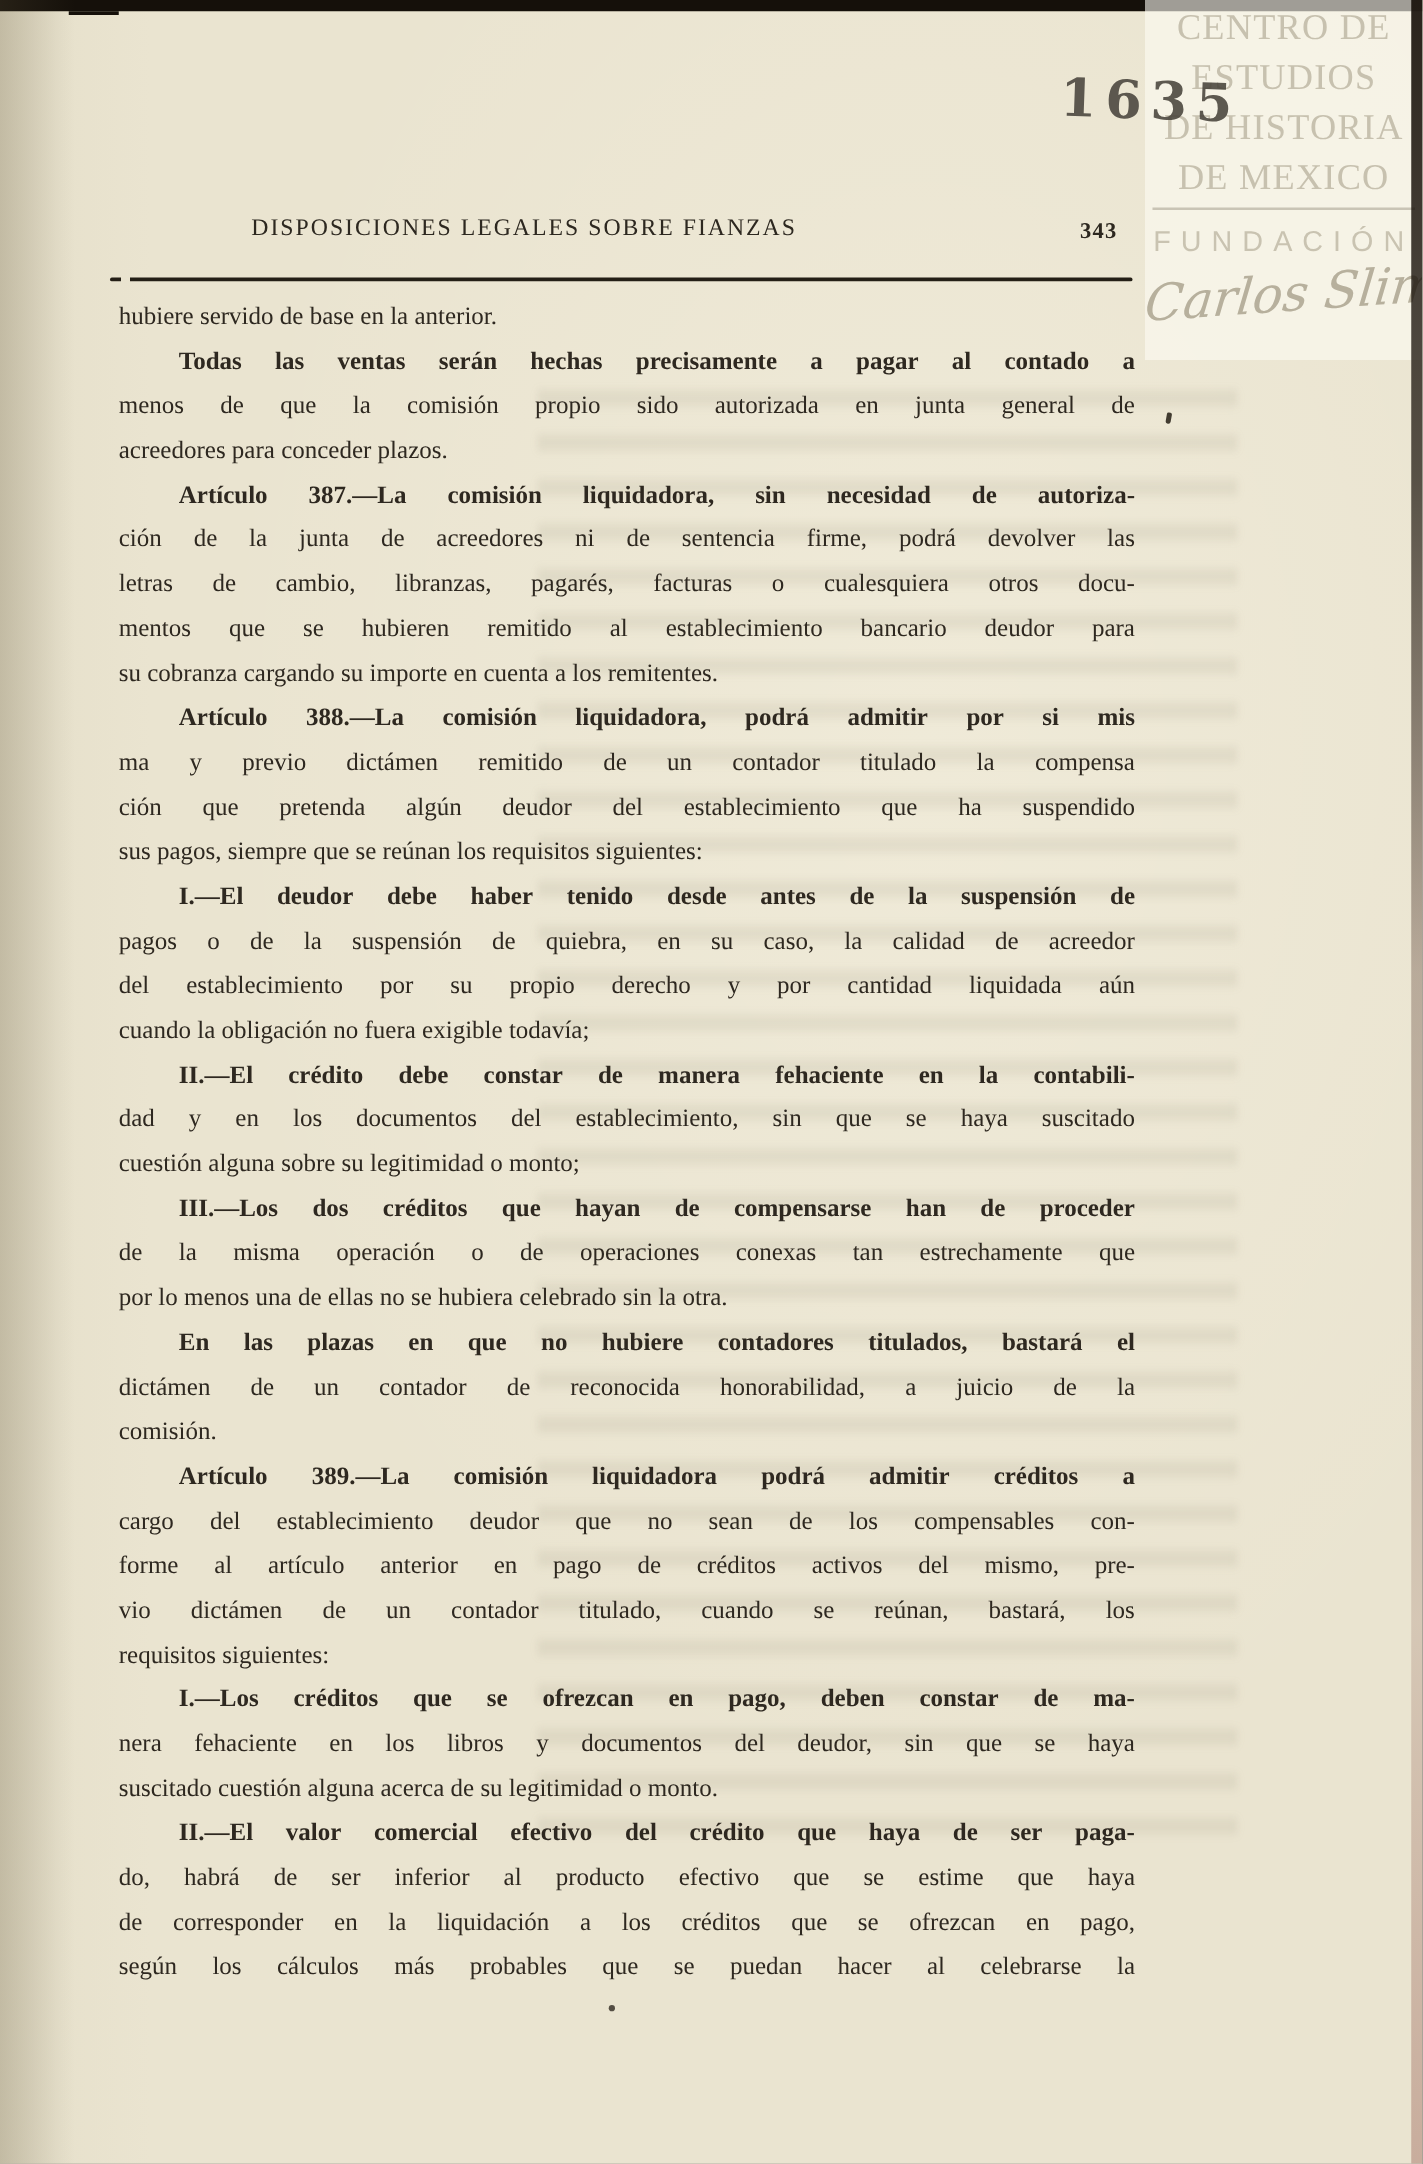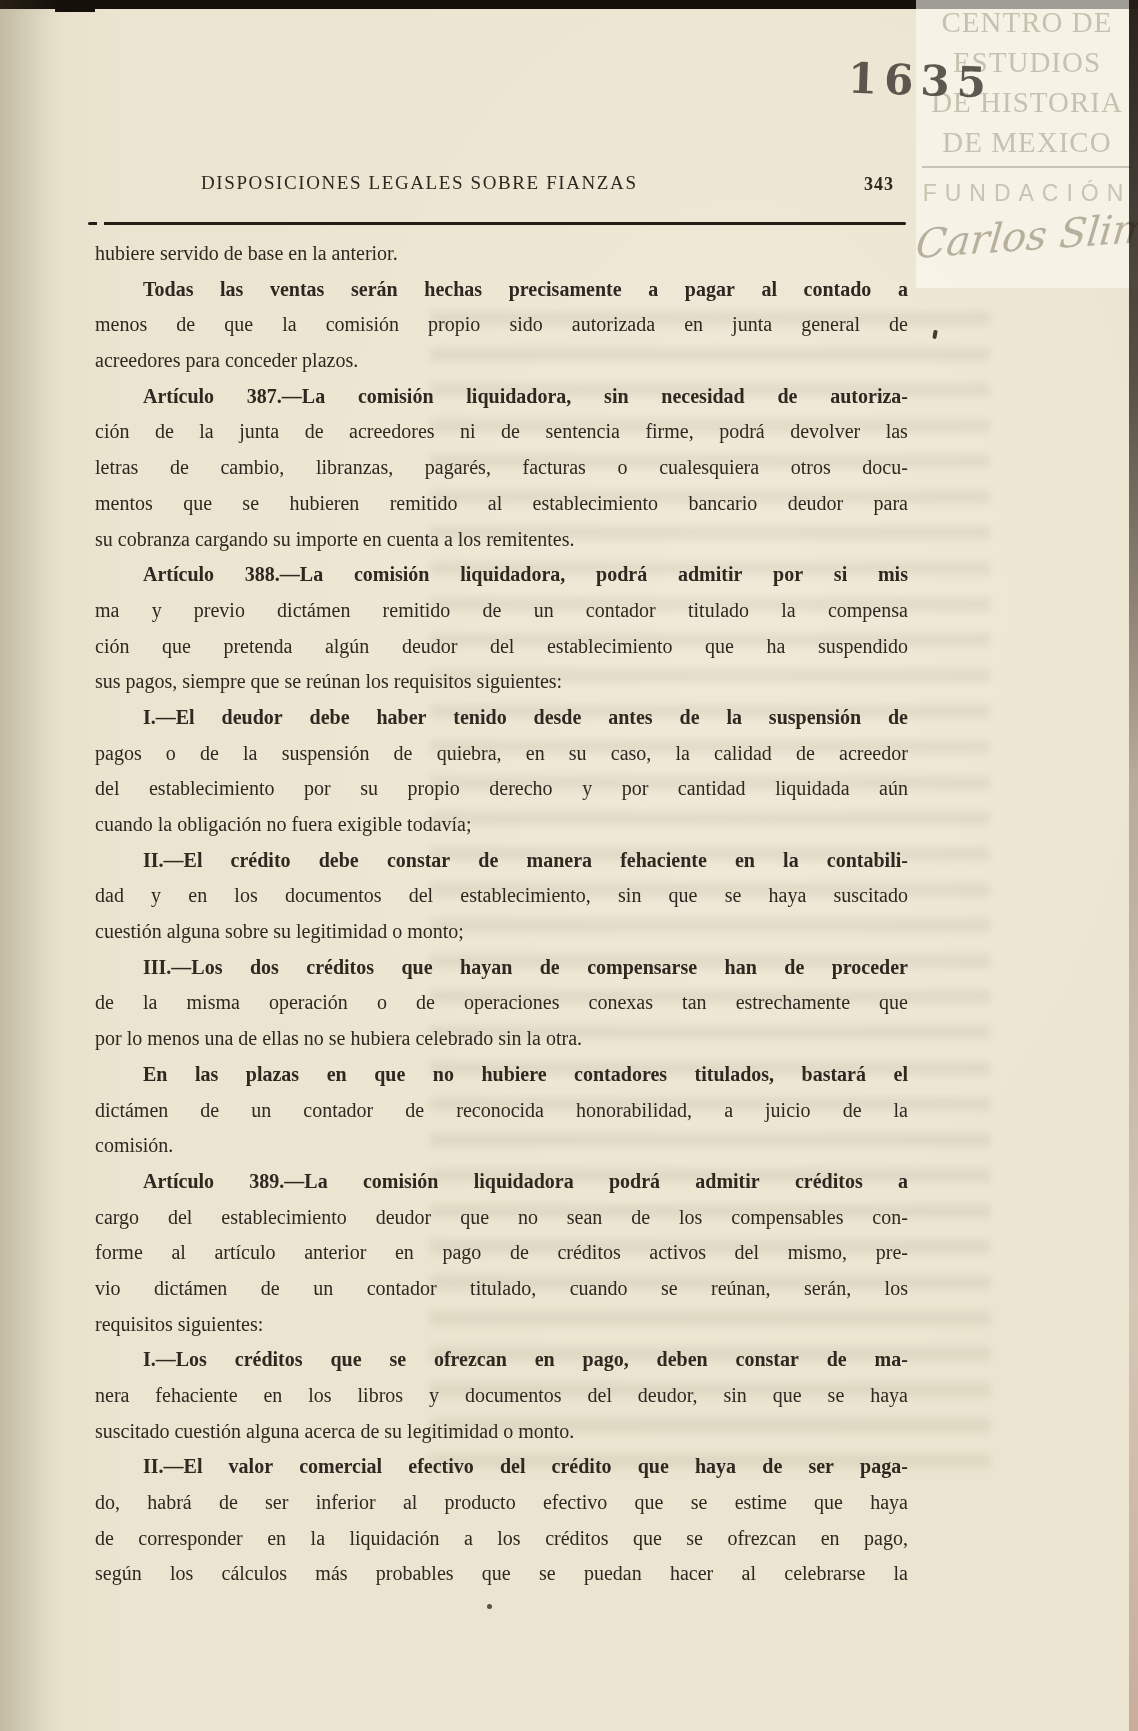--- a/index.html
+++ b/index.html
@@ -149,21 +149,21 @@
       <div class="line last">cuestión alguna sobre su legitimidad o monto;</div>
       <div class="line first"><span>III.—Los</span><span>dos</span><span>créditos</span><span>que</span><span>hayan</span><span>de</span><span>compensarse</span><span>han</span><span>de</span><span>proceder</span></div>
       <div class="line"><span>de</span><span>la</span><span>misma</span><span>operación</span><span>o</span><span>de</span><span>operaciones</span><span>conexas</span><span>tan</span><span>estrechamente</span><span>que</span></div>
       <div class="line last">por lo menos una de ellas no se hubiera celebrado sin la otra.</div>
       <div class="line first"><span>En</span><span>las</span><span>plazas</span><span>en</span><span>que</span><span>no</span><span>hubiere</span><span>contadores</span><span>titulados,</span><span>bastará</span><span>el</span></div>
       <div class="line"><span>dictámen</span><span>de</span><span>un</span><span>contador</span><span>de</span><span>reconocida</span><span>honorabilidad,</span><span>a</span><span>juicio</span><span>de</span><span>la</span></div>
       <div class="line last">comisión.</div>
       <div class="line first"><span>Artículo</span><span>389.—La</span><span>comisión</span><span>liquidadora</span><span>podrá</span><span>admitir</span><span>créditos</span><span>a</span></div>
       <div class="line"><span>cargo</span><span>del</span><span>establecimiento</span><span>deudor</span><span>que</span><span>no</span><span>sean</span><span>de</span><span>los</span><span>compensables</span><span>con-</span></div>
       <div class="line"><span>forme</span><span>al</span><span>artículo</span><span>anterior</span><span>en</span><span>pago</span><span>de</span><span>créditos</span><span>activos</span><span>del</span><span>mismo,</span><span>pre-</span></div>
-      <div class="line"><span>vio</span><span>dictámen</span><span>de</span><span>un</span><span>contador</span><span>titulado,</span><span>cuando</span><span>se</span><span>reúnan,</span><span>serán,</span><span>los</span></div>
+      <div class="line"><span>vio</span><span>dictámen</span><span>de</span><span>un</span><span>contador</span><span>titulado,</span><span>cuando</span><span>se</span><span>reúnan,</span><span>bastará,</span><span>los</span></div>
       <div class="line last">requisitos siguientes:</div>
       <div class="line first"><span>I.—Los</span><span>créditos</span><span>que</span><span>se</span><span>ofrezcan</span><span>en</span><span>pago,</span><span>deben</span><span>constar</span><span>de</span><span>ma-</span></div>
       <div class="line"><span>nera</span><span>fehaciente</span><span>en</span><span>los</span><span>libros</span><span>y</span><span>documentos</span><span>del</span><span>deudor,</span><span>sin</span><span>que</span><span>se</span><span>haya</span></div>
       <div class="line last">suscitado cuestión alguna acerca de su legitimidad o monto.</div>
       <div class="line first"><span>II.—El</span><span>valor</span><span>comercial</span><span>efectivo</span><span>del</span><span>crédito</span><span>que</span><span>haya</span><span>de</span><span>ser</span><span>paga-</span></div>
       <div class="line"><span>do,</span><span>habrá</span><span>de</span><span>ser</span><span>inferior</span><span>al</span><span>producto</span><span>efectivo</span><span>que</span><span>se</span><span>estime</span><span>que</span><span>haya</span></div>
       <div class="line"><span>de</span><span>corresponder</span><span>en</span><span>la</span><span>liquidación</span><span>a</span><span>los</span><span>créditos</span><span>que</span><span>se</span><span>ofrezcan</span><span>en</span><span>pago,</span></div>
       <div class="line"><span>según</span><span>los</span><span>cálculos</span><span>más</span><span>probables</span><span>que</span><span>se</span><span>puedan</span><span>hacer</span><span>al</span><span>celebrarse</span><span>la</span></div>
     </div>
 

